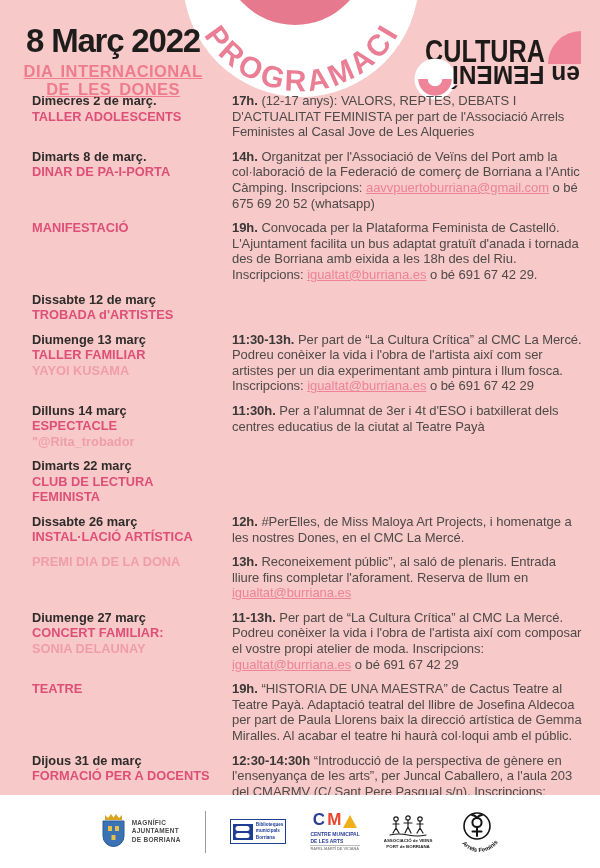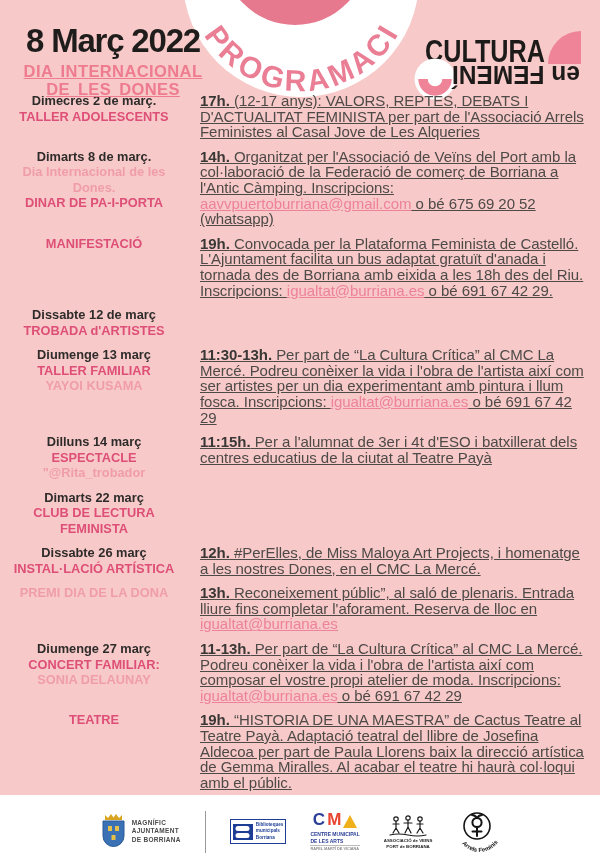--- a/index.html
+++ b/index.html
@@ -10,27 +10,27 @@
   .hdr-left{position:absolute;left:12px;top:24px;width:202px;text-align:center;z-index:3;}
   .hdr-title{font-size:33px;font-weight:700;color:#1f1d1c;letter-spacing:-1.2px;line-height:1.05;margin:0;white-space:nowrap;}
   .hdr-sub{margin-top:3px;font-size:16.5px;font-weight:700;color:#ee7b8f;line-height:1.12;letter-spacing:.4px;word-spacing:3px;text-decoration:underline;}
 
   .arc-svg{position:absolute;left:150px;top:0;width:300px;height:122px;z-index:1;}
   .logo-svg{position:absolute;left:412px;top:12px;width:178px;height:96px;z-index:2;}
 
   
   .events{position:absolute;left:0;top:93px;right:0;display:flex;flex-direction:column;gap:9px;z-index:2;}
   .row{display:flex;align-items:flex-start;}
-  .row-left{width:200px;flex:none;text-align:center;padding-right:12px;box-sizing:border-box;}
+  .row-left{width:200px;flex:none;text-align:left;padding-right:12px;box-sizing:border-box;margin-left:32px;}
   .row-right{flex:1;padding-right:16px;}
   .hline{line-height:15.5px;font-size:12.8px;font-weight:700;}
   .seg-date{color:#2e2c2a;}
   .seg-label{color:#de4f78;}
   .seg-sub{color:#f09daa;}
-  .desc{margin:0;font-size:15px;line-height:15.6px;color:#4d4a48;letter-spacing:-.05px;text-decoration:underline;}
+  .desc{margin:0;font-size:13px;line-height:15.6px;color:#4d4a48;letter-spacing:-.05px;}
   .desc .bold{font-weight:700;color:#3a3836;}
   .lnk{color:#ed8299;text-decoration:underline;}
 
   
   .footer{position:absolute;left:0;bottom:0;width:600px;height:73px;background:#ffffff;display:flex;align-items:center;justify-content:center;gap:24px;z-index:5;}
   .flogo{display:flex;align-items:center;gap:5px;}
   .aj-text{font-size:6.5px;font-weight:700;color:#4a4a4a;line-height:1.3;letter-spacing:.3px;text-align:left;}
   .fdivider{width:1px;height:42px;background:#9a9a9a;}
   .bib-box{display:flex;align-items:center;border:1.5px solid #1e3e96;background:#fff;padding:2px;gap:3px;}
   .bib-text{font-size:4.6px;color:#1e3e96;line-height:1.35;text-align:left;font-weight:700;}
@@ -81,21 +81,20 @@
           <div class="hline"><span class="seg-date">Dimecres 2 de març.</span></div>
           <div class="hline"><span class="seg-label">TALLER ADOLESCENTS</span></div>
         </div>
         <div class="row-right">
           <p class="desc"><span class="bold">17h.</span><span class="txt"> (12-17 anys): VALORS, REPTES, DEBATS I D'ACTUALITAT FEMINISTA per part de l'Associació Arrels Feministes al Casal Jove de Les Alqueries</span></p>
         </div>
       </div>
       <div class="row">
         <div class="row-left">
           <div class="hline"><span class="seg-date">Dimarts 8 de març.</span></div>
-          <div class="hline"><span class="seg-sub">Dia Internacional de les Dones.</span></div>
           <div class="hline"><span class="seg-label">DINAR DE PA-I-PORTA</span></div>
         </div>
         <div class="row-right">
           <p class="desc"><span class="bold">14h.</span><span class="txt"> Organitzat per l'Associació de Veïns del Port amb la col·laboració de la Federació de comerç de Borriana a l'Antic Càmping. Inscripcions: </span><a class="lnk" href="#">aavvpuertoburriana@gmail.com</a><span class="txt"> o bé 675 69 20 52 (whatsapp)</span></p>
         </div>
       </div>
       <div class="row">
         <div class="row-left">
           <div class="hline"><span class="seg-label">MANIFESTACIÓ</span></div>
         </div>
@@ -118,21 +117,21 @@
         <div class="row-right">
           <p class="desc"><span class="bold">11:30-13h.</span><span class="txt"> Per part de “La Cultura Crítica” al CMC La Mercé. Podreu conèixer la vida i l'obra de l'artista així com ser artistes per un dia experimentant amb pintura i llum fosca. Inscripcions: </span><a class="lnk" href="#">igualtat@burriana.es</a><span class="txt"> o bé 691 67 42 29</span></p>
         </div>
       </div>
       <div class="row">
         <div class="row-left">
           <div class="hline"><span class="seg-date">Dilluns 14 març</span></div>
           <div class="hline"><span class="seg-label">ESPECTACLE </span><span class="seg-sub">"@Rita_trobador</span></div>
         </div>
         <div class="row-right">
-          <p class="desc"><span class="bold">11:15h.</span><span class="txt"> Per a l'alumnat de 3er i 4t d'ESO i batxillerat dels centres educatius de la ciutat al Teatre Payà</span></p>
+          <p class="desc"><span class="bold">11:30h.</span><span class="txt"> Per a l'alumnat de 3er i 4t d'ESO i batxillerat dels centres educatius de la ciutat al Teatre Payà</span></p>
         </div>
       </div>
       <div class="row">
         <div class="row-left">
           <div class="hline"><span class="seg-date">Dimarts 22 març</span></div>
           <div class="hline"><span class="seg-label">CLUB DE LECTURA FEMINISTA</span></div>
         </div>
       </div>
       <div class="row">
         <div class="row-left">
@@ -141,21 +140,21 @@
         </div>
         <div class="row-right">
           <p class="desc"><span class="bold">12h.</span><span class="txt"> #PerElles, de Miss Maloya Art Projects,  i homenatge a les nostres Dones, en el CMC La Mercé.</span></p>
         </div>
       </div>
       <div class="row">
         <div class="row-left">
           <div class="hline"><span class="seg-sub">PREMI DIA DE LA DONA</span></div>
         </div>
         <div class="row-right">
-          <p class="desc"><span class="bold">13h.</span><span class="txt">  Reconeixement públic”, al saló de plenaris. Entrada lliure fins completar l'aforament. Reserva de lloc en </span><a class="lnk" href="#">igualtat@burriana.es</a></p>
+          <p class="desc"><span class="bold">13h.</span><span class="txt">  Reconeixement públic”, al saló de plenaris. Entrada lliure fins completar l'aforament. Reserva de llum en </span><a class="lnk" href="#">igualtat@burriana.es</a></p>
         </div>
       </div>
       <div class="row">
         <div class="row-left">
           <div class="hline"><span class="seg-date">Diumenge 27 març</span></div>
           <div class="hline"><span class="seg-label">CONCERT FAMILIAR:</span></div>
           <div class="hline"><span class="seg-sub">SONIA DELAUNAY</span></div>
         </div>
         <div class="row-right">
           <p class="desc"><span class="bold">11-13h.</span><span class="txt"> Per part de “La Cultura Crítica” al CMC La Mercé. Podreu conèixer la vida i l'obra de l'artista així com composar el vostre propi atelier de moda. Inscripcions: </span><a class="lnk" href="#">igualtat@burriana.es</a><span class="txt"> o bé 691 67 42 29</span></p>

